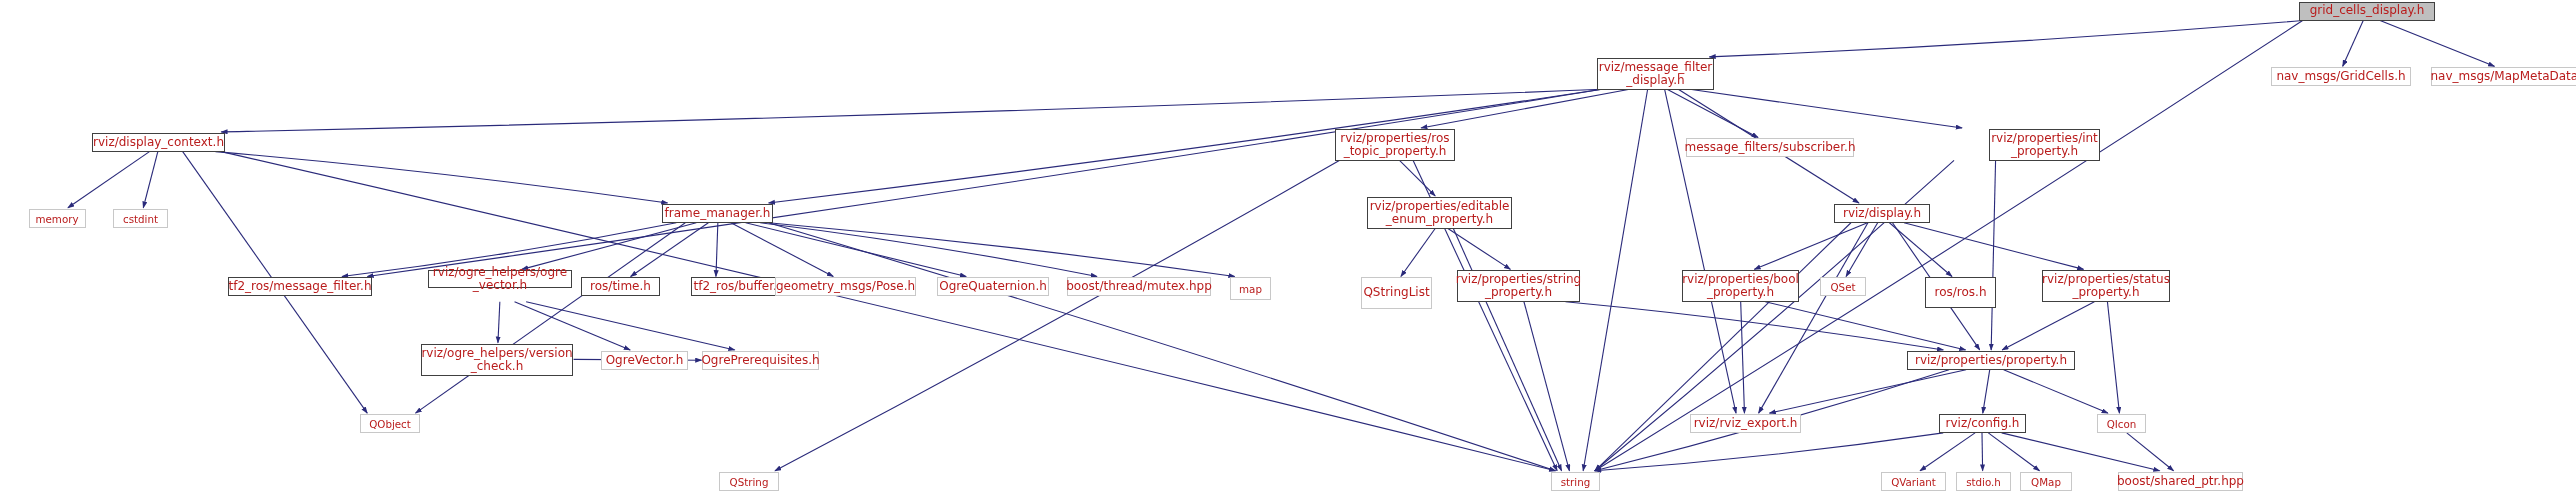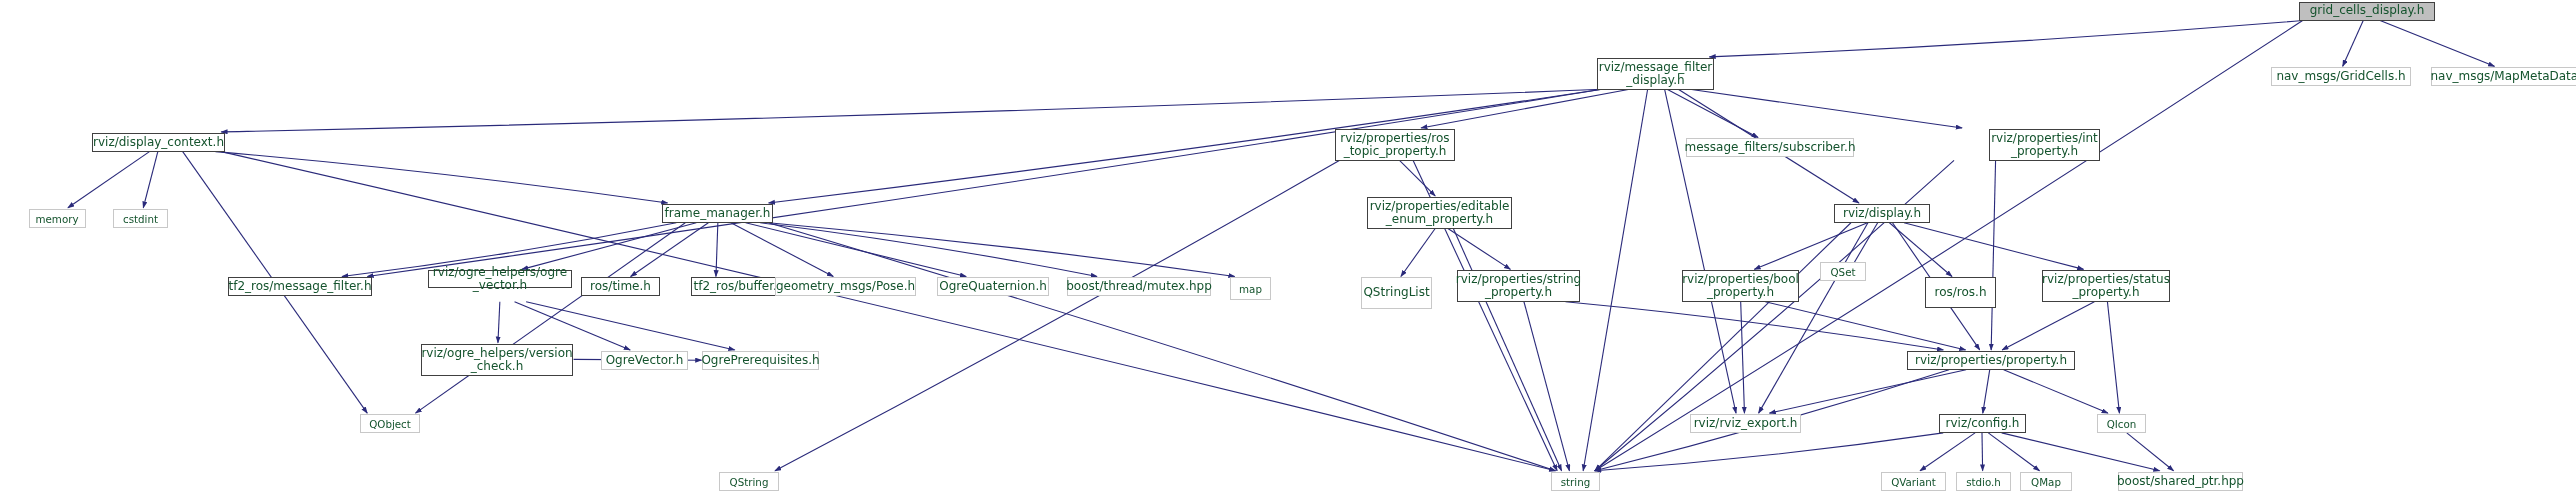--- a/index.html
+++ b/index.html
@@ -1,21 +1,21 @@
 <!DOCTYPE html>
 <html style="font-size:12.6px"><head>
 <meta charset="utf-8">
 <style>
   html,body{margin:0;padding:0;background:#ffffff;}
   #canvas{position:relative;width:2576px;height:500px;background:#fff;
     font-family:"DejaVu Sans","Liberation Sans",sans-serif;overflow:hidden;}
   #edges{position:absolute;left:0;top:0;width:2576px;height:500px;}
   .node{position:absolute;box-sizing:border-box;display:flex;align-items:center;
     justify-content:center;text-align:center;background:#ffffff;
-    border:0.8px solid #c8c8c8;color:#14532d;font-size:12px;line-height:13.4px;
+    border:0.8px solid #c8c8c8;color:#b91c1c;font-size:12px;line-height:13.4px;
     white-space:pre-line;padding:0 3.2px;}
   .node.link{border:1.6px solid #404040;}
   .node.root{border:1.6px solid #404040;background:#bfbfbf;}
   .node.small{font-size:10.3px;line-height:12px;}
 </style>
 </head>
 <body>
 
 <div id="canvas">
   <svg id="edges" viewBox="0 0 3259 633" xmlns="http://www.w3.org/2000/svg">
@@ -115,21 +115,21 @@
       <div class="node link" style="left: 667px; top: 277px; width: 96px; height: 19px; margin-left: 24px;">tf2_ros/buffer.h</div>
       <div class="node " style="left: 775px; top: 277px; width: 141px; height: 19px;">geometry_msgs/Pose.h</div>
       <div class="node " style="left: 937px; top: 277px; width: 112px; height: 19px;">OgreQuaternion.h</div>
       <div class="node " style="left: 1067px; top: 277px; width: 144px; height: 19px;">boost/thread/mutex.hpp</div>
       <div class="node small" style="left: 1230px; top: 277px; width: 41px; height: 23px;">map</div>
       <div class="node " style="left: 1361px; top: 277px; width: 71px; height: 32px;">QStringList</div>
       <div class="node link" style="left: 1457px; top: 270px; width: 123px; height: 32px;">rviz/properties/string
 _property.h</div>
       <div class="node link" style="left: 1682px; top: 270px; width: 117px; height: 32px;">rviz/properties/bool
 _property.h</div>
-      <div class="node small" style="left: 1820px; top: 262px; width: 46px; height: 19px;">QSet</div>
+      <div class="node small" style="left: 1820px; top: 277px; width: 46px; height: 19px;">QSet</div>
       <div class="node link" style="left: 1925px; top: 277px; width: 71px; height: 31px;">ros/ros.h</div>
       <div class="node link" style="left: 2042px; top: 270px; width: 128px; height: 32px;">rviz/properties/status
 _property.h</div>
       <div class="node link" style="left: 421px; top: 344px; width: 152px; height: 32px;">rviz/ogre_helpers/version
 _check.h</div>
       <div class="node " style="left: 601px; top: 351px; width: 87px; height: 19px;">OgreVector.h</div>
       <div class="node " style="left: 702px; top: 351px; width: 117px; height: 19px;">OgrePrerequisites.h</div>
       <div class="node link" style="left: 1907px; top: 351px; width: 168px; height: 19px;">rviz/properties/property.h</div>
       <div class="node small" style="left: 360px; top: 414px; width: 60px; height: 19px;">QObject</div>
       <div class="node " style="left: 1690px; top: 414px; width: 111px; height: 19px;">rviz/rviz_export.h</div>

